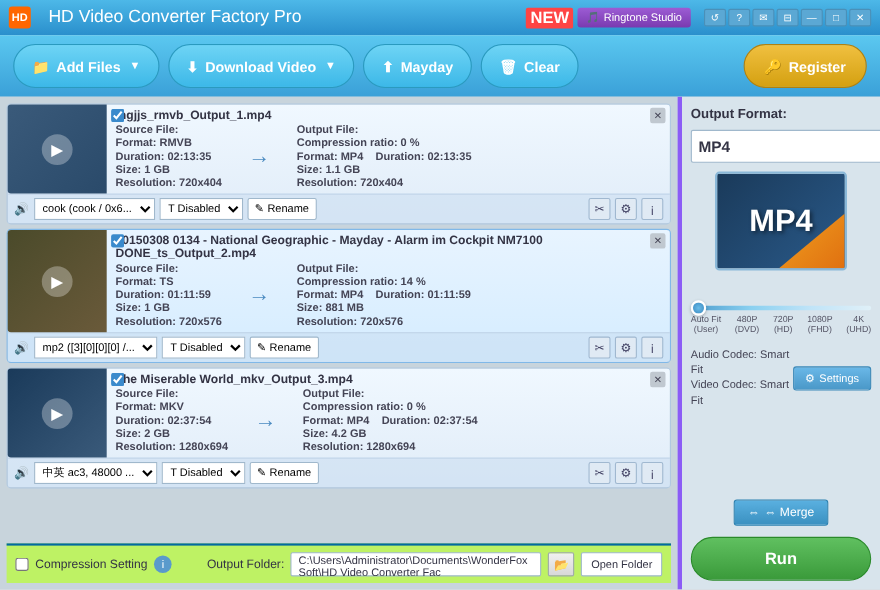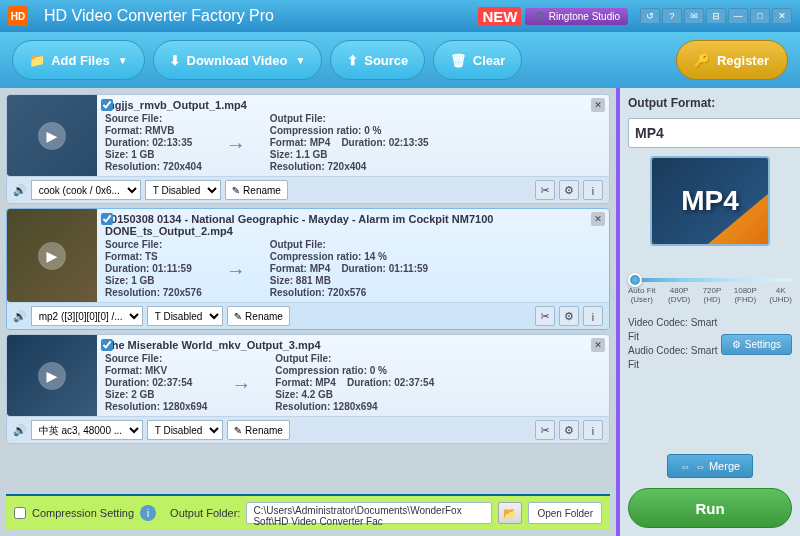--- a/index.html
+++ b/index.html
@@ -227,21 +227,21 @@
     .compression-checkbox { width: 12px; height: 12px; accent-color: #3a8acc; }
     .compression-label { font-size: 11px; color: #334; }
     .info-icon {
       width: 16px; height: 16px;
       background: #5a9acc;
       border-radius: 50%;
       color: white;
       font-size: 10px;
       display: flex; align-items: center; justify-content: center;
     }
-    .output-folder-label { font-size: 11px; color: #334; margin-left: 8px; }
+    .output-folder-label { font-size: 11px; color: #334; margin-left: 26px; }
     .output-path {
       background: white;
       border: 1px solid #a0b8cc;
       border-radius: 2px;
       padding: 2px 6px;
       font-size: 10px;
       flex: 1;
       color: #334;
       height: 22px;
     }
@@ -441,21 +441,21 @@
     <span>Add Files</span>
     <span class="dropdown-arrow">▼</span>
   </button>
   <button class="toolbar-btn">
     <span>⬇</span>
     <span>Download Video</span>
     <span class="dropdown-arrow">▼</span>
   </button>
   <button class="toolbar-btn">
     <span>⬆</span>
-    <span>Source</span>
+    <span>Mayday</span>
   </button>
   <button class="toolbar-btn">
     <span>🗑</span>
     <span>Clear</span>
   </button>
   <div class="toolbar-spacer"></div>
   <button class="register-btn">
     <span>🔑</span>
     <span>Register</span>
   </button>
@@ -637,22 +637,22 @@
         <div class="quality-label-item">Auto Fit<br>(User)</div>
         <div class="quality-label-item">480P<br>(DVD)</div>
         <div class="quality-label-item">720P<br>(HD)</div>
         <div class="quality-label-item">1080P<br>(FHD)</div>
         <div class="quality-label-item">4K<br>(UHD)</div>
       </div>
     </div>
 
     <div class="settings-row">
       <div class="codec-info">
+        <div>Audio Codec: Smart Fit</div>
         <div>Video Codec: Smart Fit</div>
-        <div>Audio Codec: Smart Fit</div>
       </div>
       <button class="settings-btn">
         <span>⚙</span>
         <span>Settings</span>
       </button>
     </div>
 
     <div style="flex:1;"></div>
 
     <div style="display:flex; flex-direction:column; gap:6px; align-items:center;">

